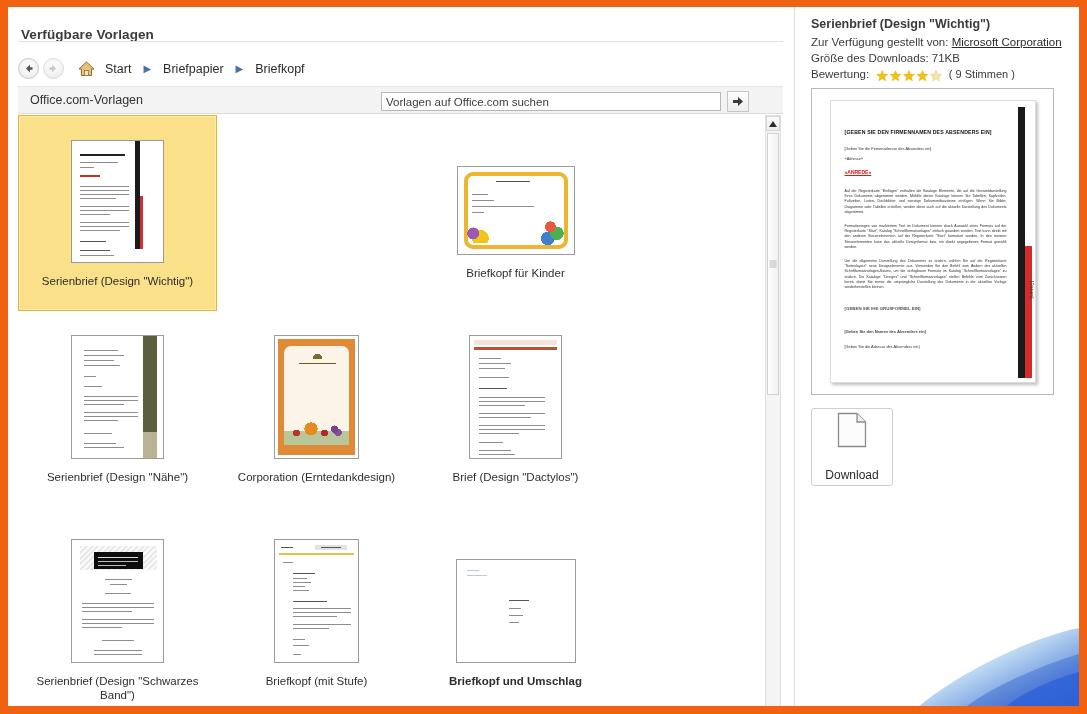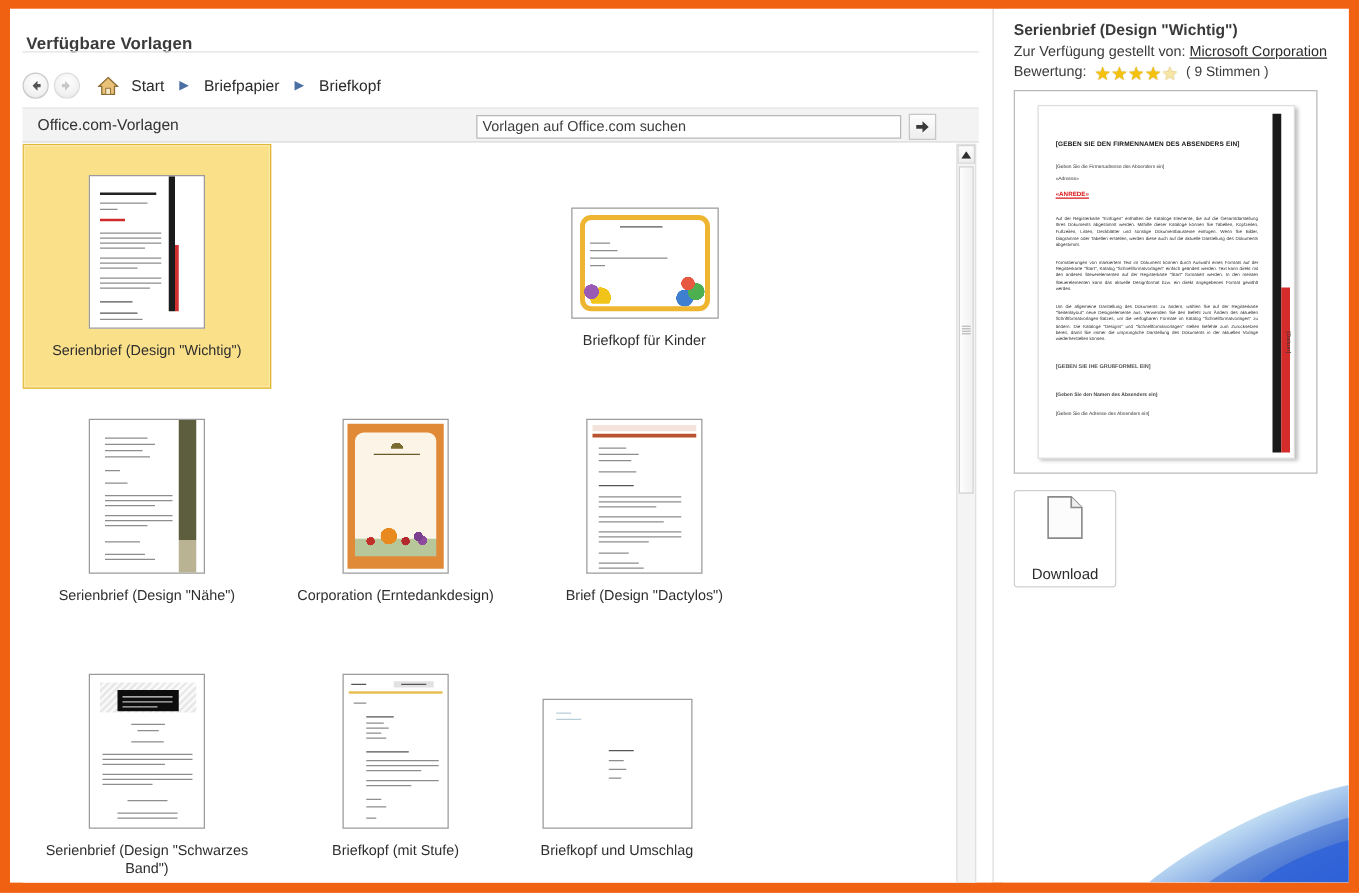--- a/index.html
+++ b/index.html
@@ -414,21 +414,21 @@
             <div class="ln" style="left:18px;top:84px;width:58px;"></div>
             <div class="ln" style="left:18px;top:88px;width:36px;"></div>
             <div class="ln" style="left:18px;top:99px;width:12px;"></div>
             <div class="ln" style="left:18px;top:105px;width:16px;"></div>
             <div class="ln" style="left:18px;top:114px;width:8px;"></div>
           </div>
         </div>
         <div class="tile-label">Briefkopf (mit Stufe)</div>
       </div>
 
-      <div class="tile" style="left:376px; top:408px;">
+      <div class="tile" style="left:398px; top:408px;font-weight:bold;">
         <div class="thumb-box" style="height:140px;">
           <div class="thumb" style="width:120px;height:104px;">
             <div class="ln" style="left:10px;top:10px;width:12px;background:#b9cdd8;"></div>
             <div class="ln" style="left:10px;top:15px;width:20px;background:#b9cdd8;"></div>
             <div class="ln d" style="left:52px;top:40px;width:20px;"></div>
             <div class="ln" style="left:52px;top:48px;width:12px;"></div>
             <div class="ln" style="left:52px;top:55px;width:14px;"></div>
             <div class="ln" style="left:52px;top:62px;width:10px;"></div>
           </div>
         </div>
@@ -457,20 +457,24 @@
   <div id="divider"></div>
 
   <div id="right">
     <div class="rp-title">Serienbrief (Design "Wichtig")</div>
 
     <div class="rp-line">
       <span>Zur Verfügung gestellt von:</span>
       <span class="rp-link">Microsoft Corporation</span>
     </div>
 
+    <div class="rp-line">
+      <span>Größe des Downloads:</span>
+      <span>71KB</span>
+    </div>
 
     <div class="rp-line">
       <span>Bewertung:</span>
       <span class="stars">
         <span class="star">★</span>
         <span class="star">★</span>
         <span class="star">★</span>
         <span class="star">★</span>
         <span class="star half">★</span>
       </span>

